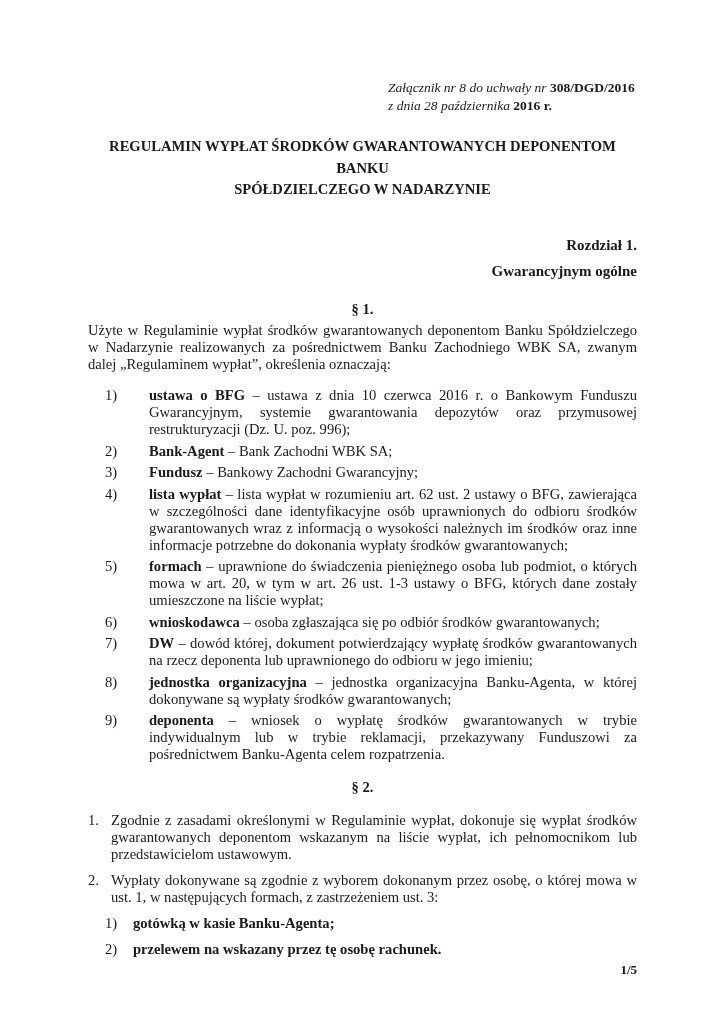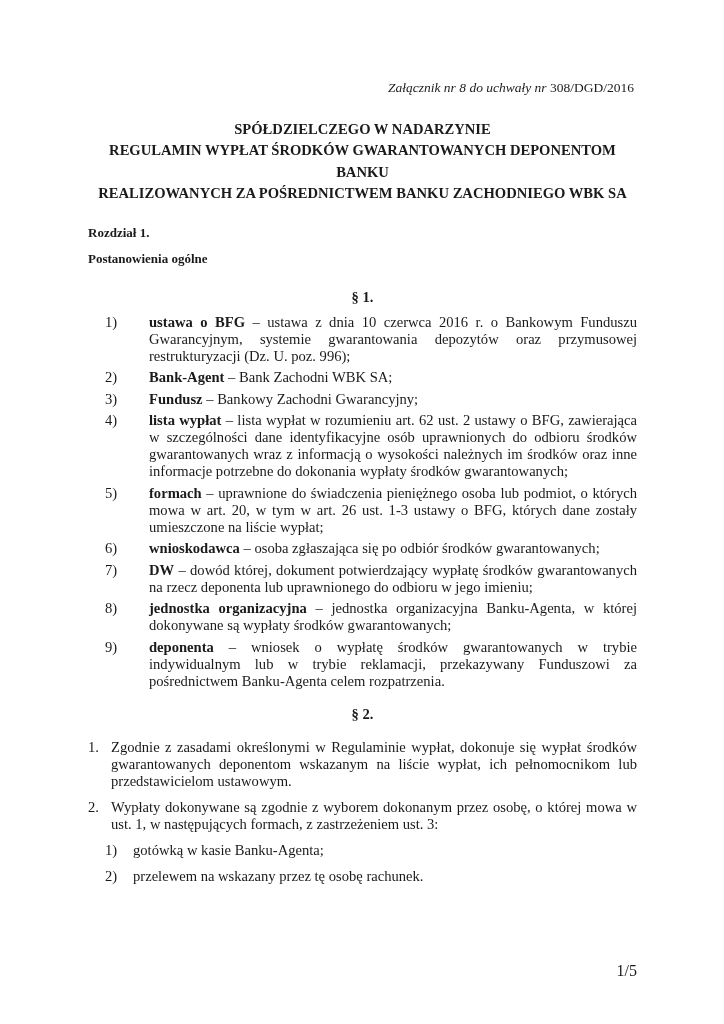--- a/index.html
+++ b/index.html
@@ -26,38 +26,38 @@
 
   
   .annex {
     margin-left: 300px;
     font-size: 13.5px;
     line-height: 17.5px;
     font-style: italic;
   }
   .annex .b {
     font-style: normal;
-    font-weight: 400;
+    font-weight: 700;
   }
 
   
   .doc-title {
     margin-top: 22px;
     text-align: center;
     font-weight: 700;
     font-size: 14.6px;
     line-height: 21.5px;
   }
 
   
   .chapter {
-    margin-top: 15px;
-    text-align: left;
-    font-weight: 700;
-    font-size: 13px;
+    margin-top: 31px;
+    text-align: right;
+    font-weight: 700;
+    font-size: 15px;
     line-height: 26px;
   }
 
   
   .sec-heading {
     text-align: center;
     font-weight: 700;
     font-size: 14.6px;
     line-height: 17px;
   }
@@ -98,54 +98,56 @@
 
   .subclauses { margin-top: 1px; }
   .subclause {
     display: flex;
     margin-left: 17px;
     margin-bottom: 9px;
     font-size: 14.6px;
     line-height: 17px;
   }
   .subclause .num { flex: 0 0 28px; }
-  .subclause .body { flex: 1; }
+  .subclause .body { flex: 1; font-weight: bold; }
 
   
   .page-number {
     position: absolute;
     top: 962px;
     right: 87px;
-    font-weight: 400;
-    font-size: 16px;
+    font-weight: 700;
+    font-size: 13px;
   }
 </style>
 </head>
 <body>
 
 <div class="page">
 
   <div class="annex">
     <div><span>Załącznik nr 8 do uchwały nr</span>
       <span class="b">308/DGD/2016</span></div>
+    <div><span>z dnia 28 października</span>
+      <span class="b">2016 r.</span></div>
   </div>
 
   <div class="doc-title">
+    <div>REGULAMIN WYPŁAT ŚRODKÓW GWARANTOWANYCH DEPONENTOM BANKU</div>
     <div>SPÓŁDZIELCZEGO W NADARZYNIE</div>
-    <div>REGULAMIN WYPŁAT ŚRODKÓW GWARANTOWANYCH DEPONENTOM BANKU</div>
-    <div>REALIZOWANYCH ZA POŚREDNICTWEM BANKU ZACHODNIEGO WBK SA</div>
   </div>
 
   <div class="chapter">
     <div>Rozdział 1.</div>
-    <div>Postanowienia ogólne</div>
+    <div>Gwarancyjnym ogólne</div>
   </div>
 
   <div class="sec-heading" id="sec1-heading">§ 1.</div>
 
+  <p class="intro">Użyte w Regulaminie wypłat środków gwarantowanych deponentom Banku Spółdzielczego w Nadarzynie realizowanych za pośrednictwem Banku Zachodniego WBK SA, zwanym dalej „Regulaminem wypłat”, określenia oznaczają:</p>
 
   <div class="deflist">
     <div class="def-item">
       <span class="num">1)</span>
       <span class="body"><span class="term">ustawa o BFG</span><span> – ustawa z dnia 10 czerwca 2016 r. o Bankowym Funduszu Gwarancyjnym, systemie gwarantowania depozytów oraz przymusowej restrukturyzacji (Dz. U. poz. 996);</span></span>
     </div>
     <div class="def-item">
       <span class="num">2)</span>
       <span class="body"><span class="term">Bank-Agent</span><span> – Bank Zachodni WBK SA;</span></span>
     </div>

